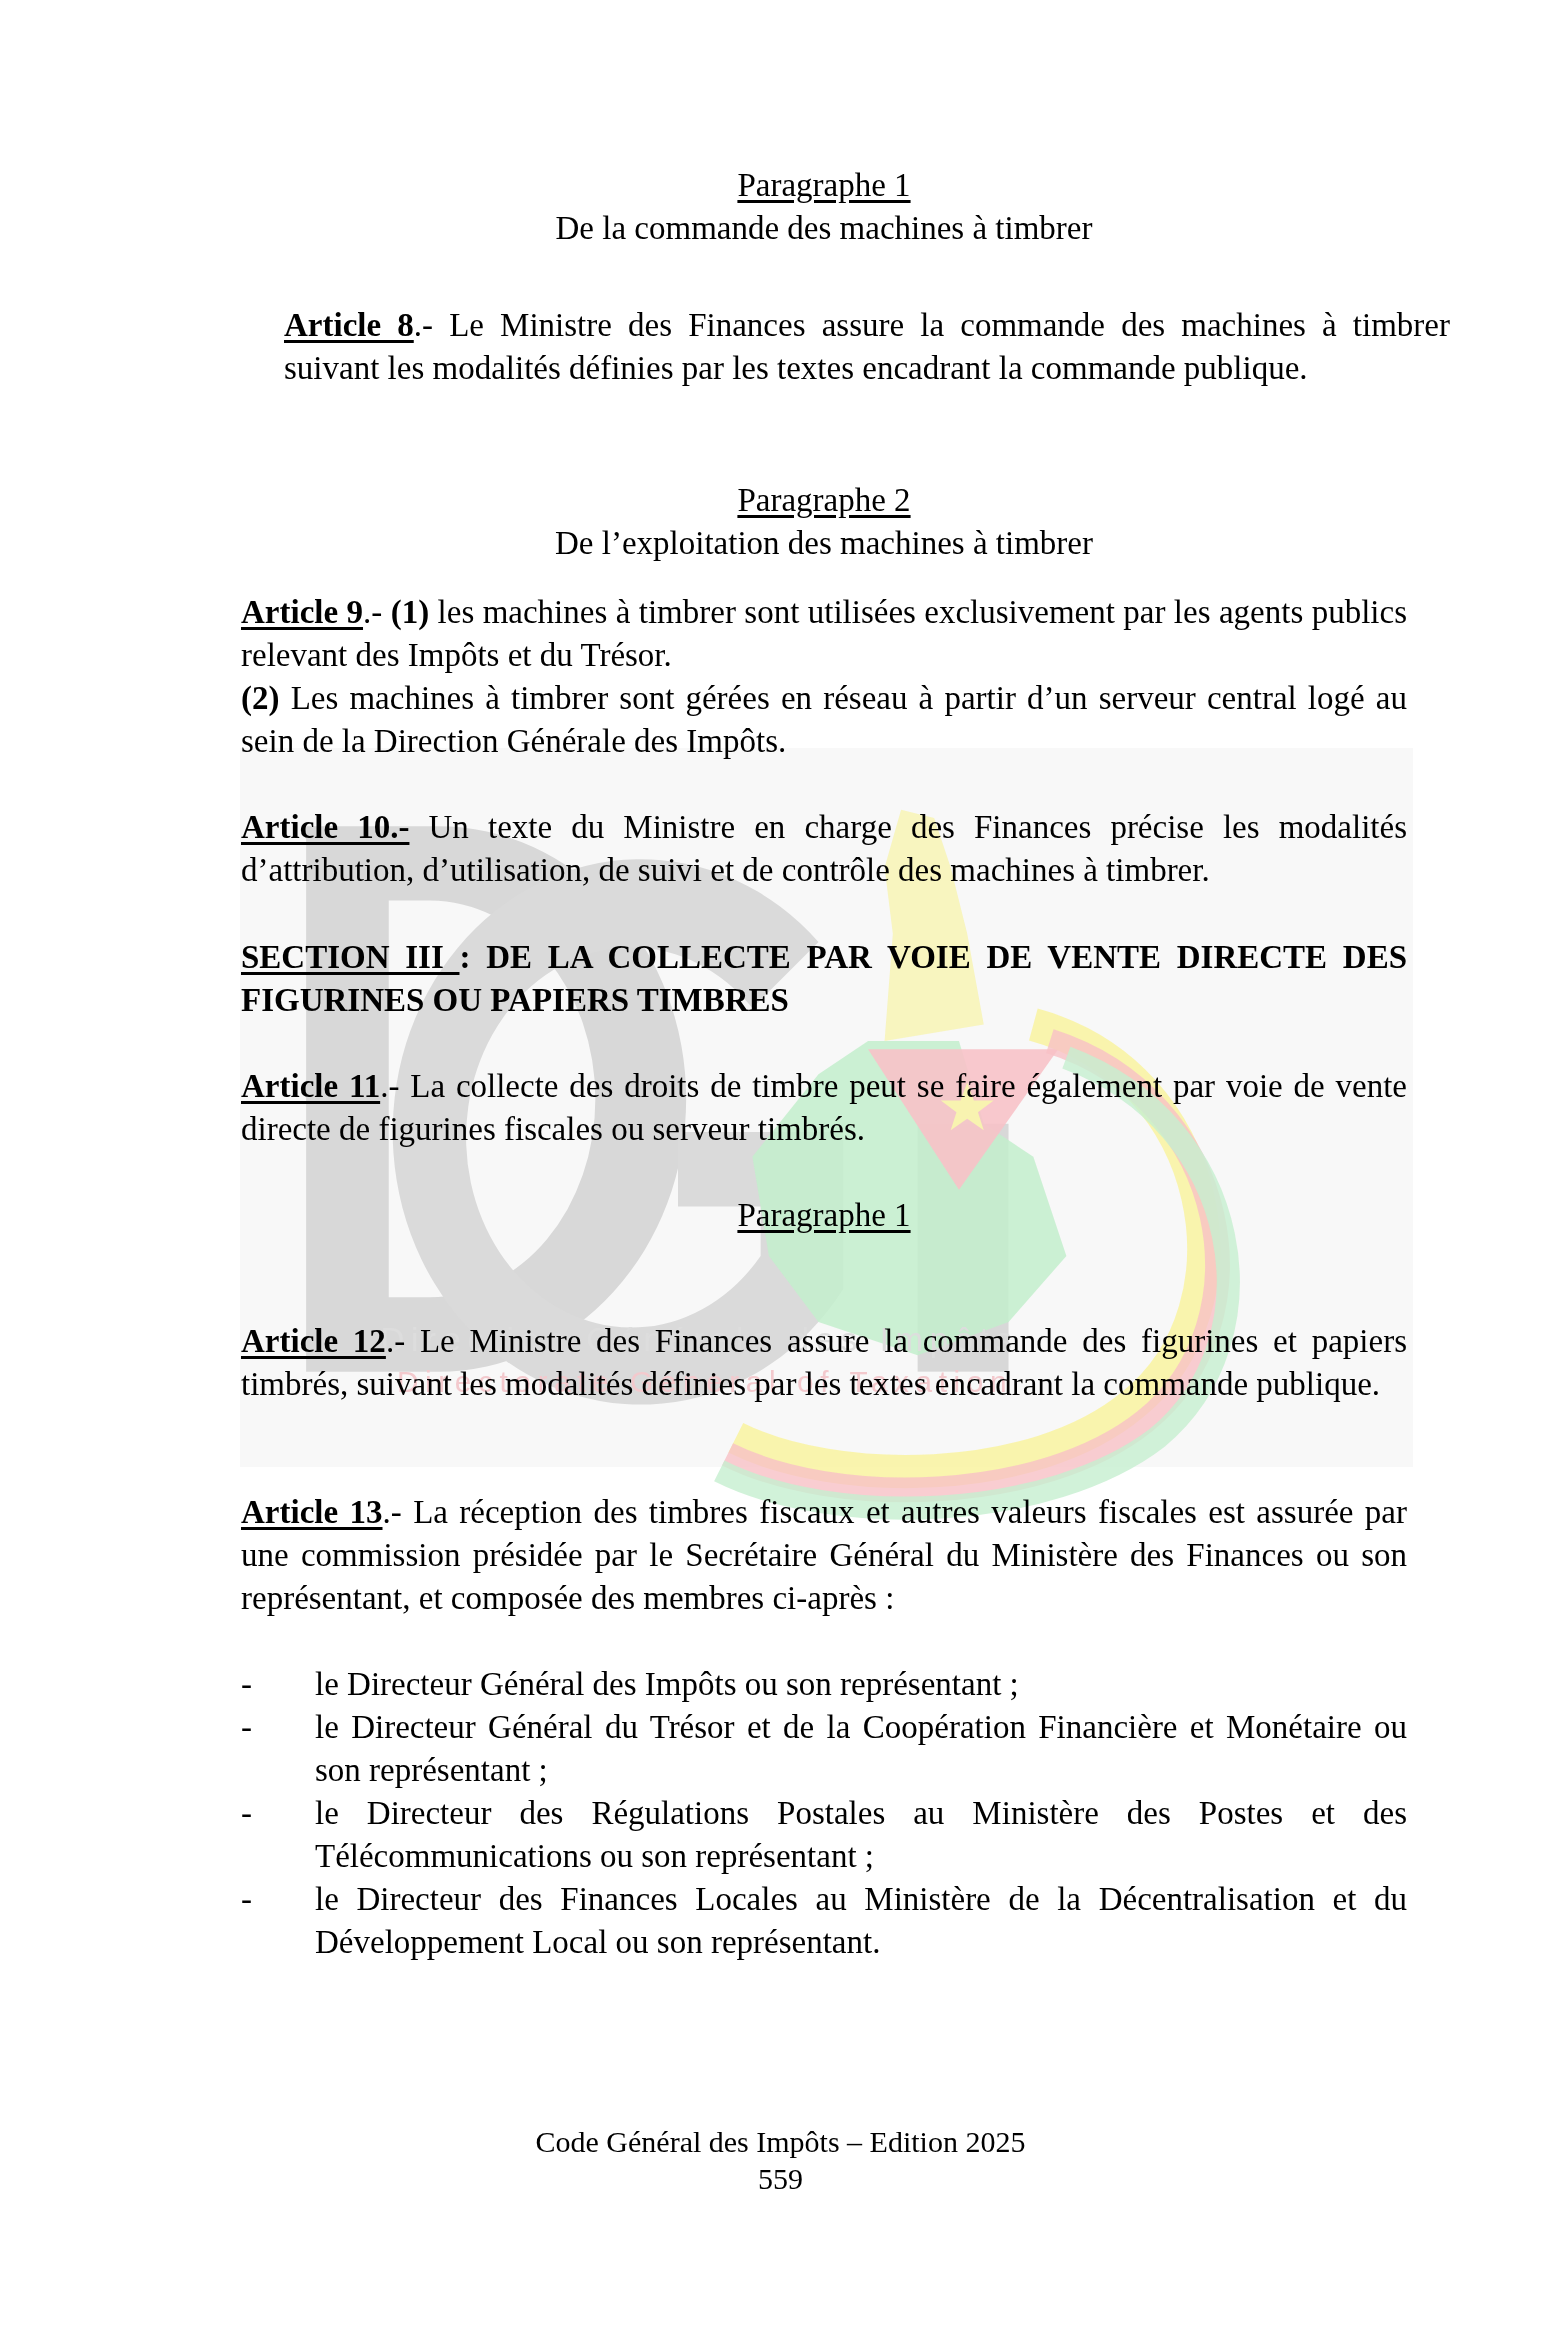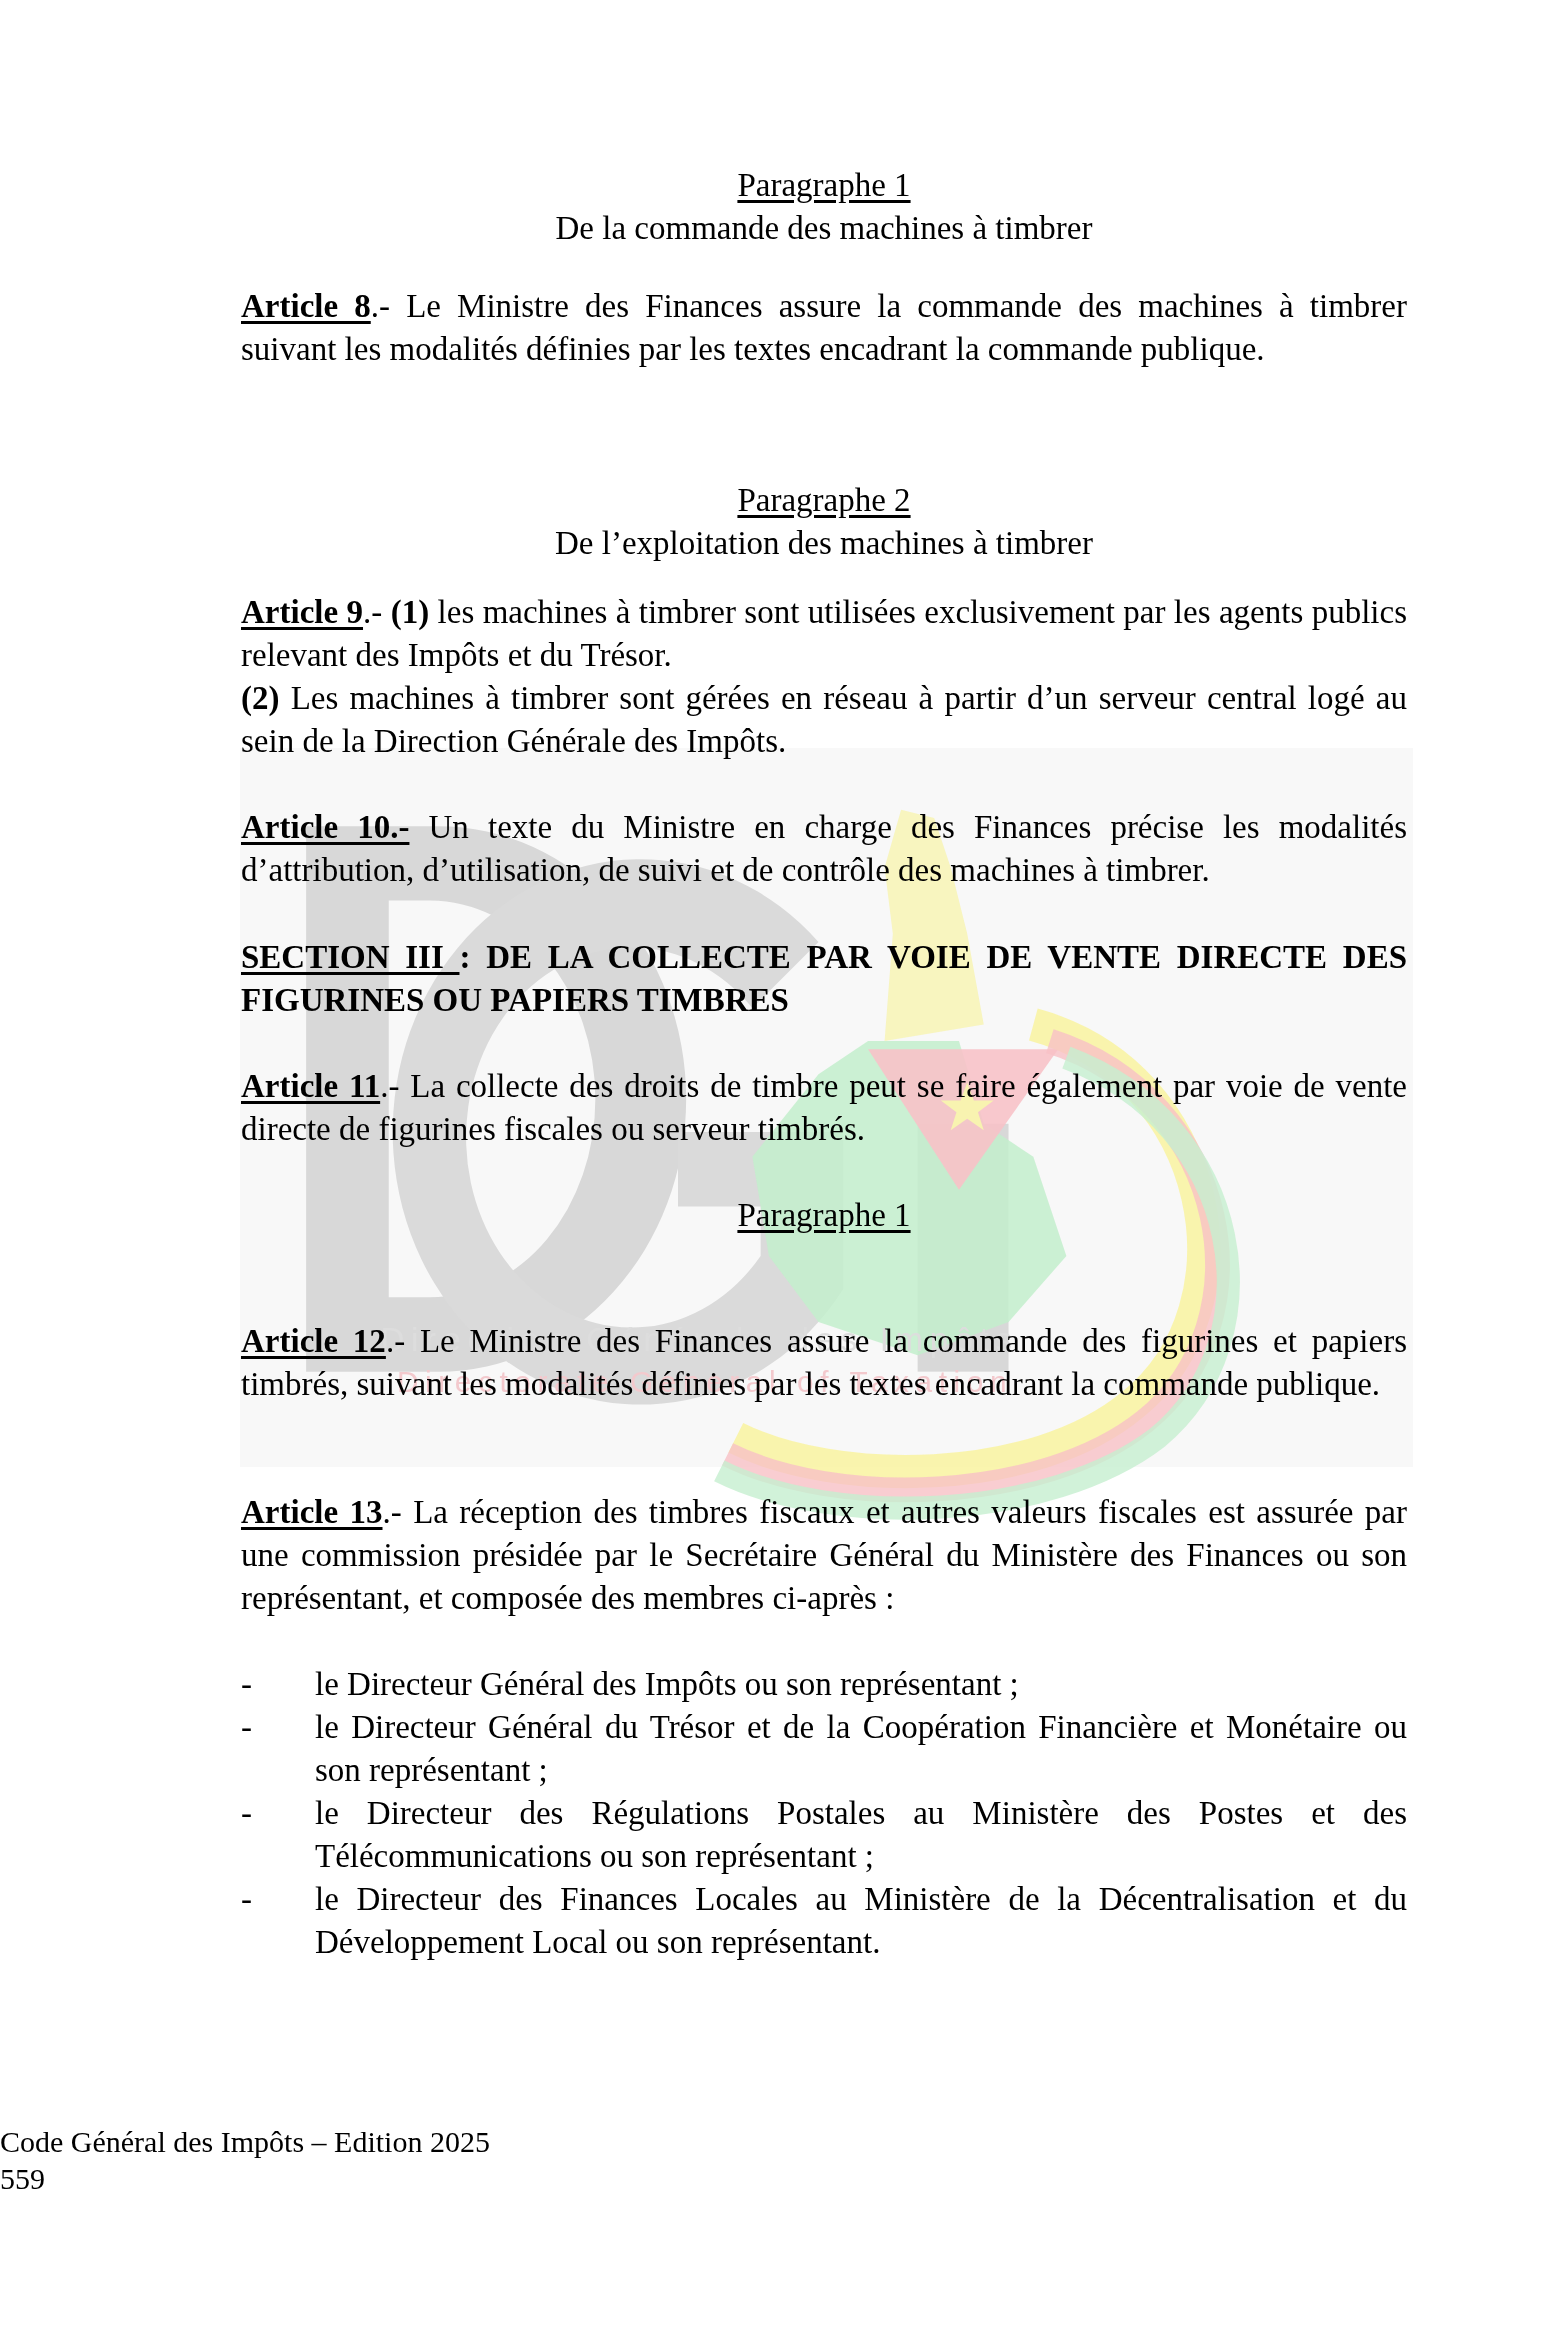--- a/index.html
+++ b/index.html
@@ -17,21 +17,21 @@
     font-size:33px; line-height:43px;
   }
   .blk { position:absolute; left:0; width:1166px; }
   .center { text-align:center; font-weight:normal; }
   .just { text-align:justify; text-align-last:left; }
   .u { text-decoration:underline; text-decoration-thickness:2.5px; text-underline-offset:4.1px; }
   b, .b { font-weight:bold; }
   .section { font-weight:bold; }
   .list-item { position:relative; padding-left:74px; }
   .dash { position:absolute; left:0; top:0; }
-  .footer { position:absolute; left:0; width:1561px; font-size:30px; line-height:37px; }
+  .footer { position:absolute; left:0; width:1561px; text-align:center; font-size:30px; line-height:37px; }
 </style>
 </head>
 <body>
 
 <div class="band"></div>
 
 <svg class="wm" viewBox="0 0 1440 980">
 
   <path d="M80 120 h160 a300 330 0 0 1 0 660 h-160 z M180 210 v480 h50 a200 240 0 0 0 0 -480 z" fill="#d8d8d8" fill-rule="evenodd"></path>
 
@@ -54,21 +54,21 @@
   <text x="190" y="805" font-size="36" fill="#f3c9cd" font-family="Liberation Sans, sans-serif" letter-spacing="8">Directorate General of Taxation</text>
 </svg>
 
 <div class="page">
 
   <div class="blk center" style="top:164px;">
     <div class="u" style="display:inline-block;">Paragraphe 1</div><br>
     <span>De la commande des machines à timbrer</span>
   </div>
 
-  <div class="blk just" style="top:285px;">
+  <div class="blk just" style="top:304px;margin-left:43px;">
     <span class="b u">Article 8</span><span>.- </span><span>Le Ministre des Finances assure la commande des machines à timbrer suivant les modalités définies par les textes encadrant la commande publique.</span>
   </div>
 
   <div class="blk center" style="top:463px;margin-top:16px;">
     <div class="u" style="display:inline-block;">Paragraphe 2</div><br>
     <span>De l’exploitation des machines à timbrer</span>
   </div>
 
   <div class="blk just" style="top:591px;">
     <span class="b u">Article 9</span><span>.- </span><b>(1)</b><span> les machines à timbrer sont utilisées exclusivement par les agents publics relevant des Impôts et du Trésor.</span><br>

